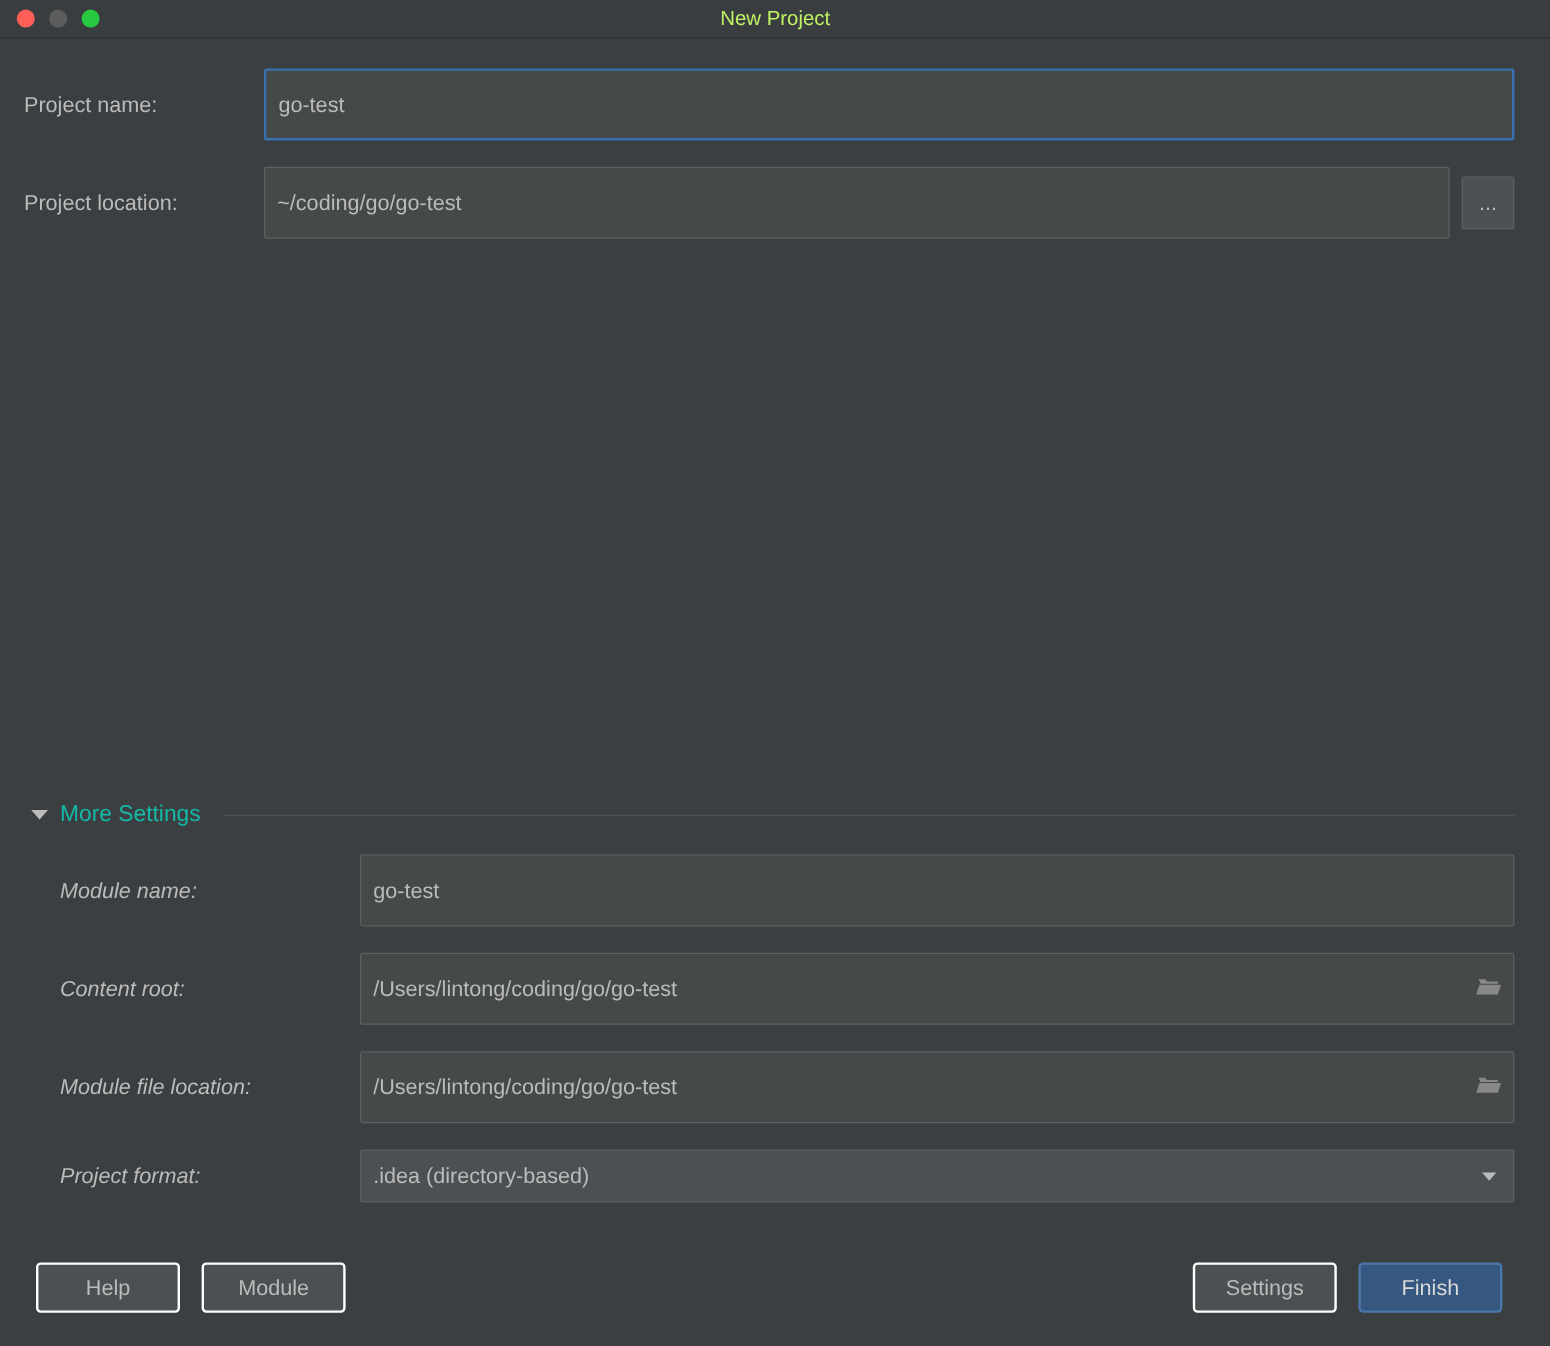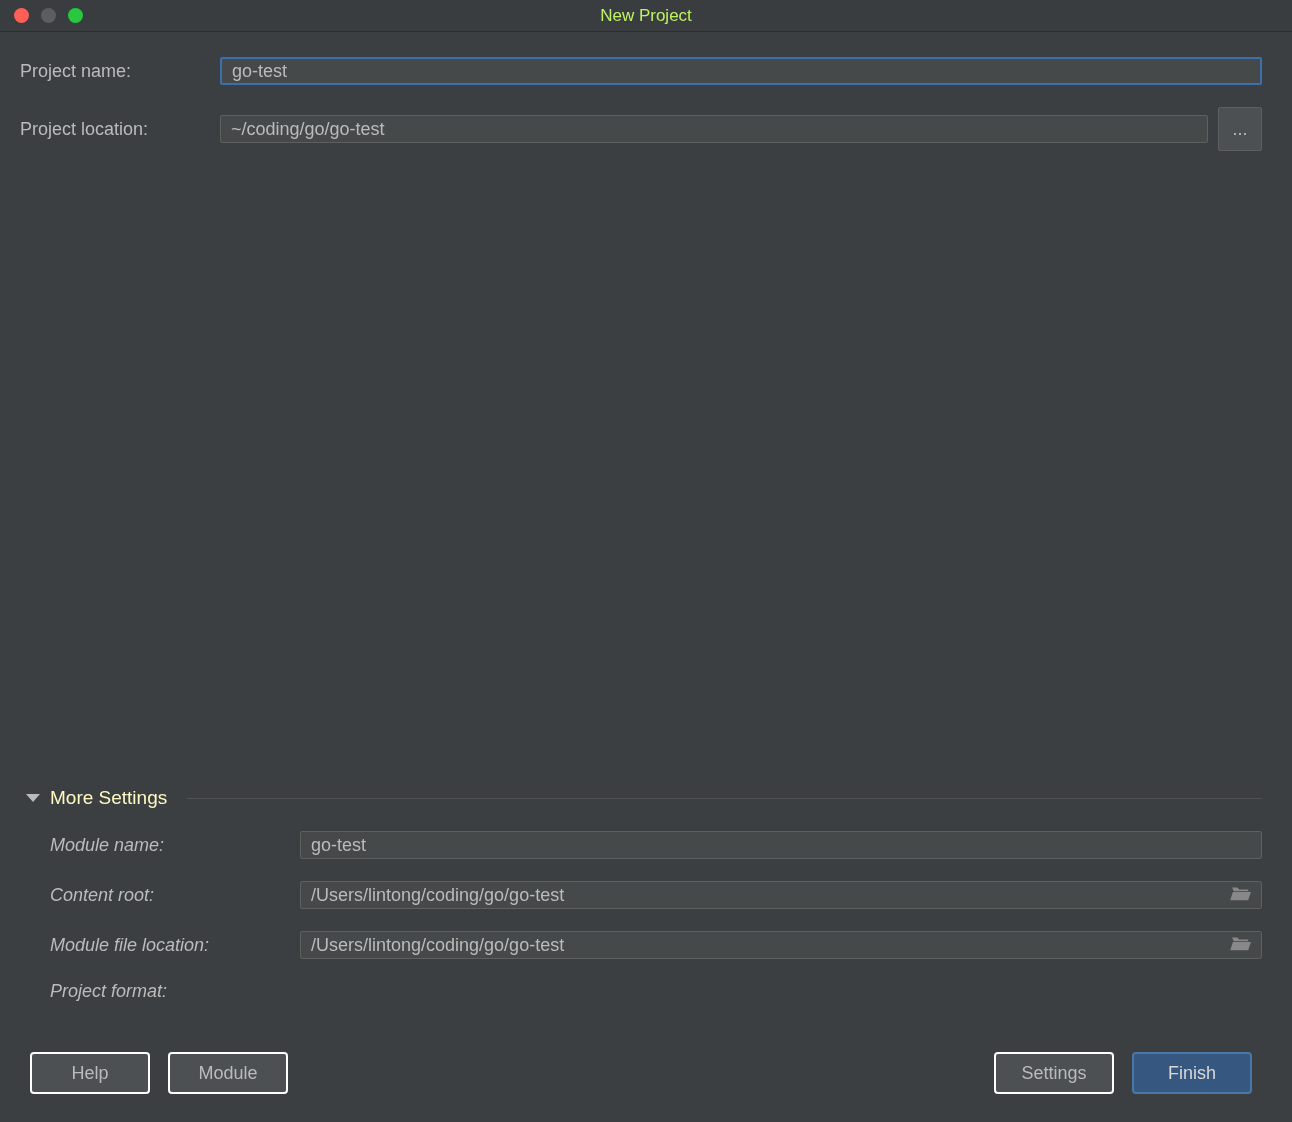--- a/index.html
+++ b/index.html
@@ -61,21 +61,21 @@
       margin-bottom: 22px;
       gap: 10px;
     }
     .label-col {
       width: 190px;
       font-size: 18px;
       color: #bbbbbb;
     }
     .input {
       flex: 1;
-      height: 28px;
+      height: 60px;
       background: #45494a;
       border: 1px solid #5e6060;
       border-radius: 2px;
       color: #bbbbbb;
       font-size: 18px;
       padding: 0 10px;
       outline: none;
     }
     .input.focused {
       border: 2px solid #3971b0;
@@ -106,21 +106,21 @@
     .disclosure {
       width: 0;
       height: 0;
       border-left: 7px solid transparent;
       border-right: 7px solid transparent;
       border-top: 8px solid #bbbbbb;
       margin-left: 6px;
     }
     .more-settings-title {
       font-size: 19px;
-      color: #fef9c3;
+      color: #14b8a6;
       margin-right: 10px;
     }
     .hr {
       flex: 1;
       height: 1px;
       background: #515151;
     }
     .more-settings-body .row {
       padding-left: 30px;
       margin-bottom: 22px;
@@ -266,20 +266,24 @@
         <span class="folder-icon">
           <svg class="folder-svg" viewBox="0 0 24 20">
               <path fill="#888888" d="M2 4 h6 l2 2 h10 v2 H4 z M3 9 h20 l-3 9 H0 z"></path>
             </svg>
         </span>
       </div>
     </div>
 
     <div class="row">
       <div class="label-col">Project format:</div>
+      <div class="select">
+        <span>.idea (directory-based)</span>
+        <span class="select-caret"></span>
+      </div>
     </div>
 
   </div>
 
   <div class="button-bar">
     <div class="btn">
       <span>Help</span>
     </div>
     <div class="btn">
       <span>Module</span>

